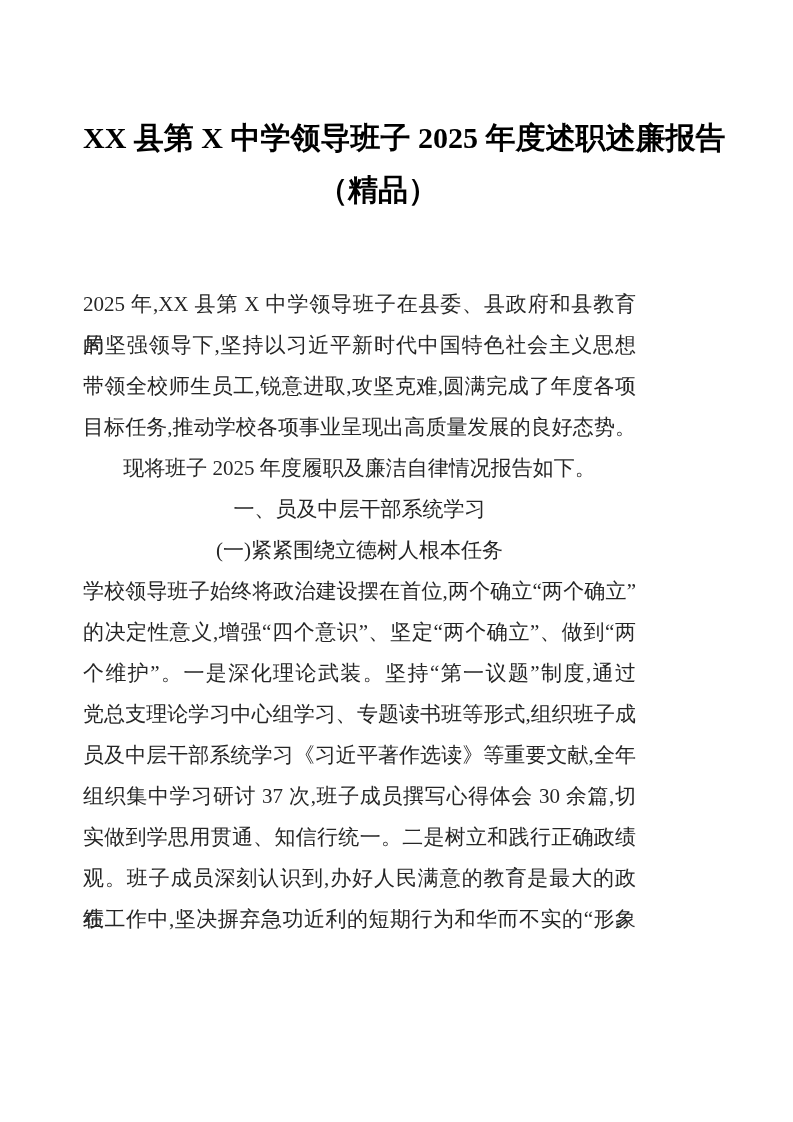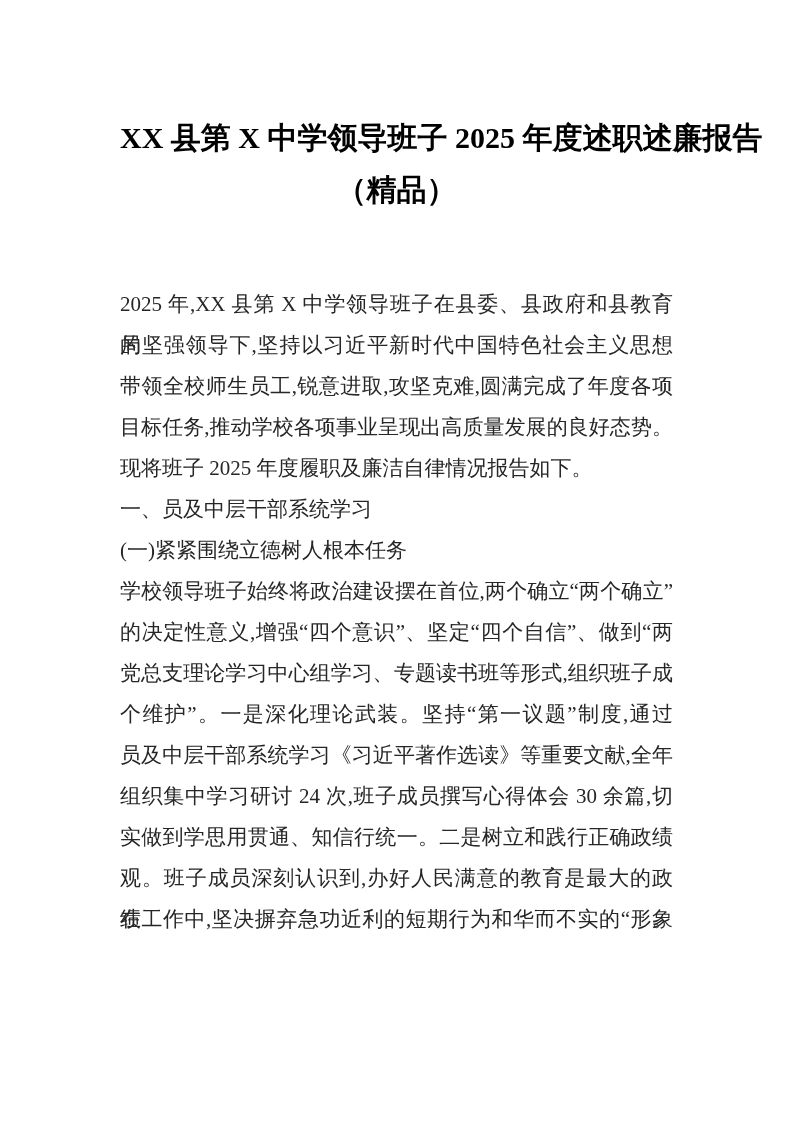--- a/index.html
+++ b/index.html
@@ -7,21 +7,21 @@
     padding: 0;
     background: #ffffff;
   }
   .page {
     position: relative;
     width: 793px;
     height: 1122px;
     margin: 0;
     background: #ffffff;
     box-sizing: border-box;
-    padding: 112px 120px 0 120px;
+    padding: 112px 120px 0 83px;
     overflow: hidden;
     font-family: "Liberation Serif", "DejaVu Serif", serif;
   }
   .doc-title {
     text-align: center;
     font-weight: 700;
     font-size: 30px;
     line-height: 52px;
     color: #000000;
   }
@@ -35,21 +35,21 @@
     color: #262626;
     font-weight: 400;
   }
   .paragraph {
     margin: 0;
     padding: 0;
   }
   .line {
     height: 41px;
     line-height: 41px;
-    text-align: left;
+    text-align: center;
     overflow: visible;
   }
   .line.fill {
     text-align: justify;
     
     text-align-last: justify;
   }
 </style>
 </head>
 <body>
@@ -68,23 +68,23 @@
         <div class="line">现将班子 2025 年度履职及廉洁自律情况报告如下。</div>
       </div>
       <div class="paragraph">
         <div class="line">一、员及中层干部系统学习</div>
       </div>
       <div class="paragraph">
         <div class="line">(一)紧紧围绕立德树人根本任务</div>
       </div>
       <div class="paragraph">
         <div class="line fill">学校领导班子始终将政治建设摆在首位,两个确立“两个确立”</div>
-        <div class="line fill">的决定性意义,增强“四个意识”、坚定“四个自信”、做到“两</div>
+        <div class="line fill">的决定性意义,增强“四个意识”、坚定“两个确立”、做到“两</div>
+        <div class="line fill">个维护”。一是深化理论武装。坚持“第一议题”制度,通过</div>
         <div class="line fill">党总支理论学习中心组学习、专题读书班等形式,组织班子成</div>
-        <div class="line fill">个维护”。一是深化理论武装。坚持“第一议题”制度,通过</div>
         <div class="line fill">员及中层干部系统学习《习近平著作选读》等重要文献,全年</div>
-        <div class="line fill">组织集中学习研讨 24 次,班子成员撰写心得体会 30 余篇,切</div>
+        <div class="line fill">组织集中学习研讨 37 次,班子成员撰写心得体会 30 余篇,切</div>
         <div class="line fill">实做到学思用贯通、知信行统一。二是树立和践行正确政绩</div>
         <div class="line fill">观。班子成员深刻认识到,办好人民满意的教育是最大的政绩。</div>
         <div class="line fill">在工作中,坚决摒弃急功近利的短期行为和华而不实的“形象</div>
       </div>
     </div>
 </div>
 
 </body></html>

